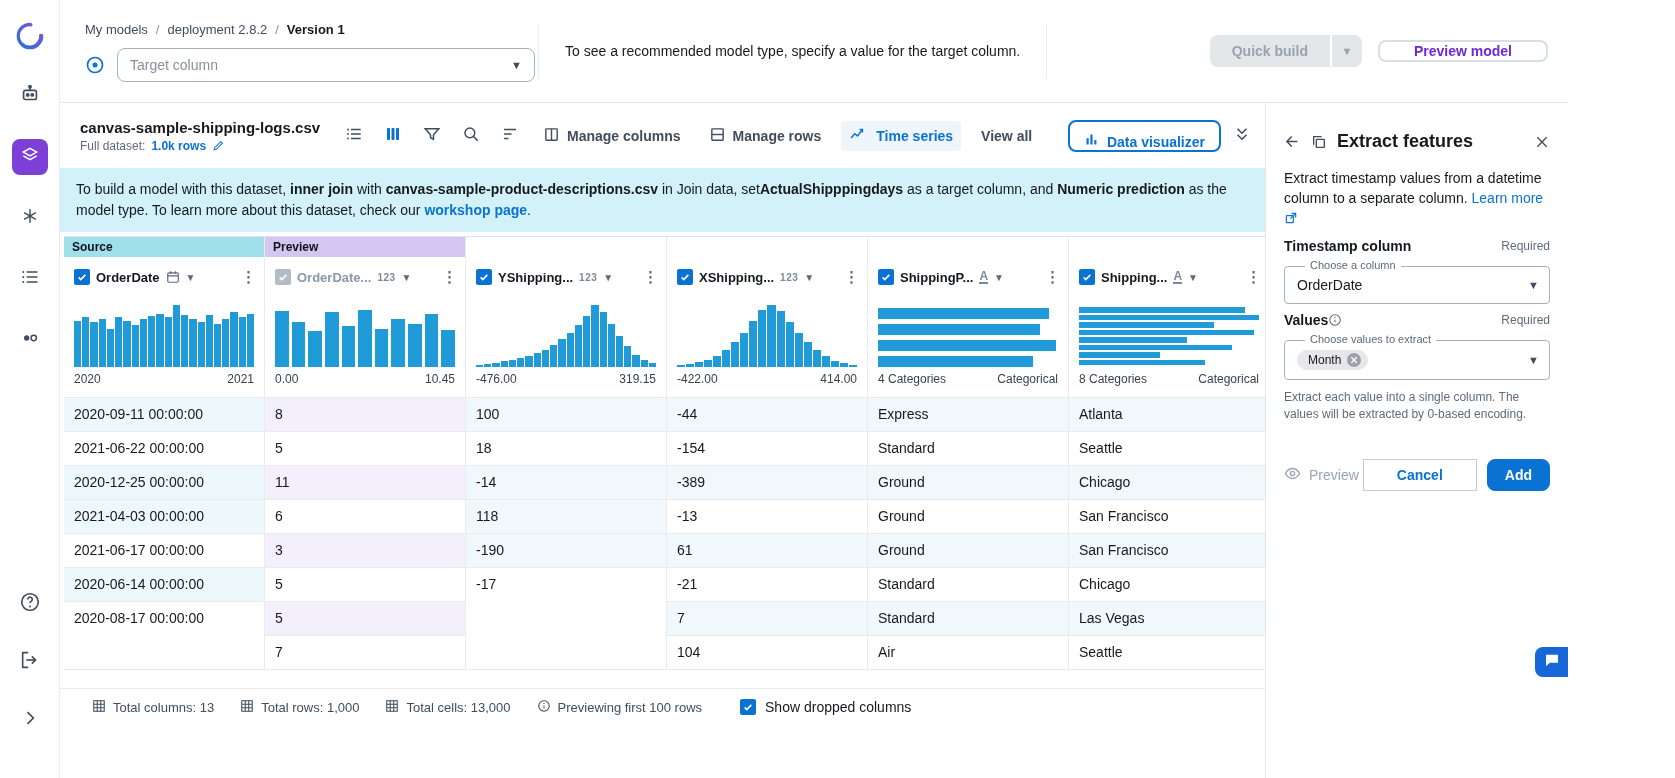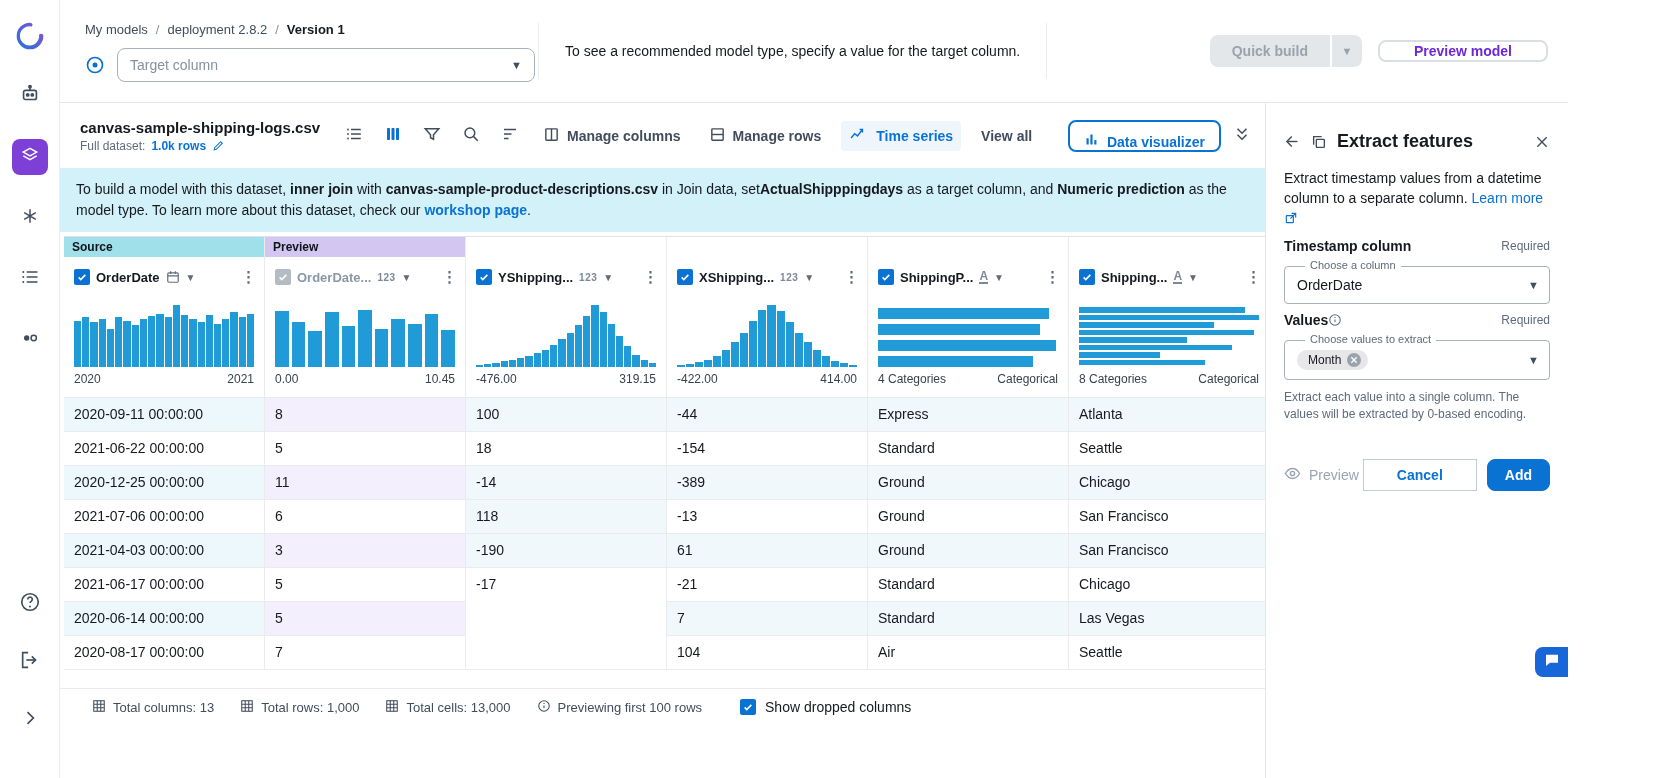--- a/index.html
+++ b/index.html
@@ -365,21 +365,20 @@
                   <div class="vbar" style="height: 85%;"></div>
                 </div>
                 <div class="chart-labels">
                   <span>2020</span>
                   <span>2021</span>
                 </div>
               </div>
               <div class="cell tint">2020-09-11 00:00:00</div>
               <div class="cell">2021-06-22 00:00:00</div>
               <div class="cell tint">2020-12-25 00:00:00</div>
-              <div class="cell">2021-07-06 00:00:00</div>
               <div class="cell tint">2021-04-03 00:00:00</div>
               <div class="cell">2021-06-17 00:00:00</div>
               <div class="cell tint">2020-06-14 00:00:00</div>
               <div class="cell">2020-08-17 00:00:00</div>
             </div>
             <div class="col c-preview">
               <div class="group-cell g-preview">Preview</div>
               <div class="col-head">
                 <span class="cb cb-gray">
                   <svg width="10" height="10" viewBox="0 0 12 12">

